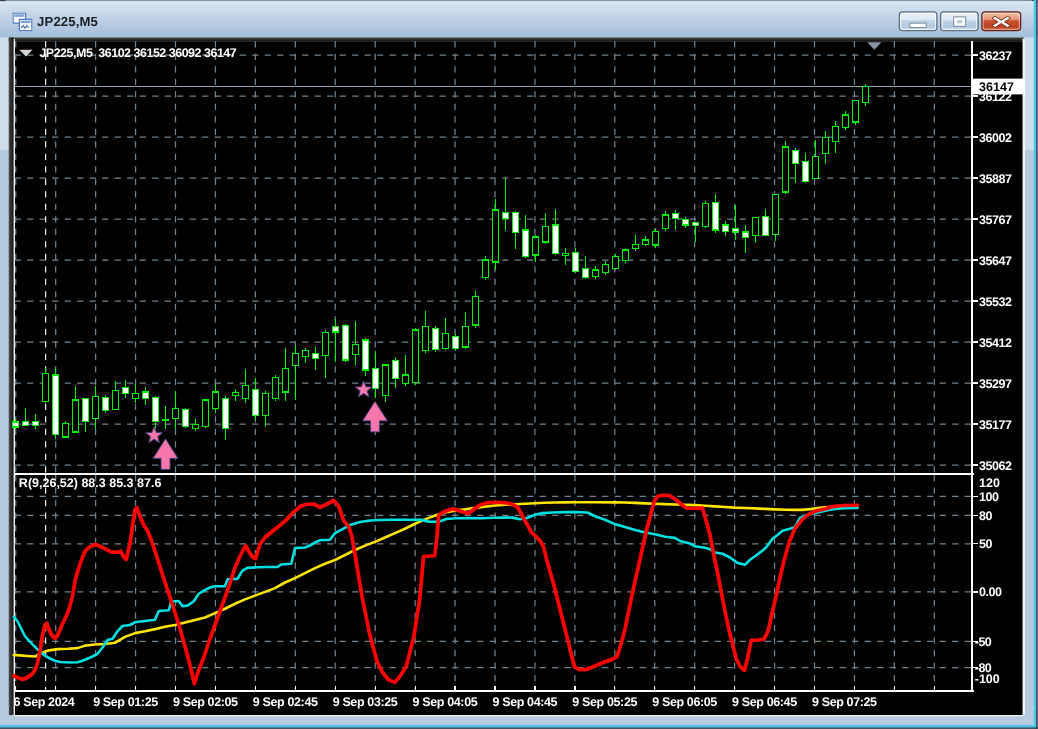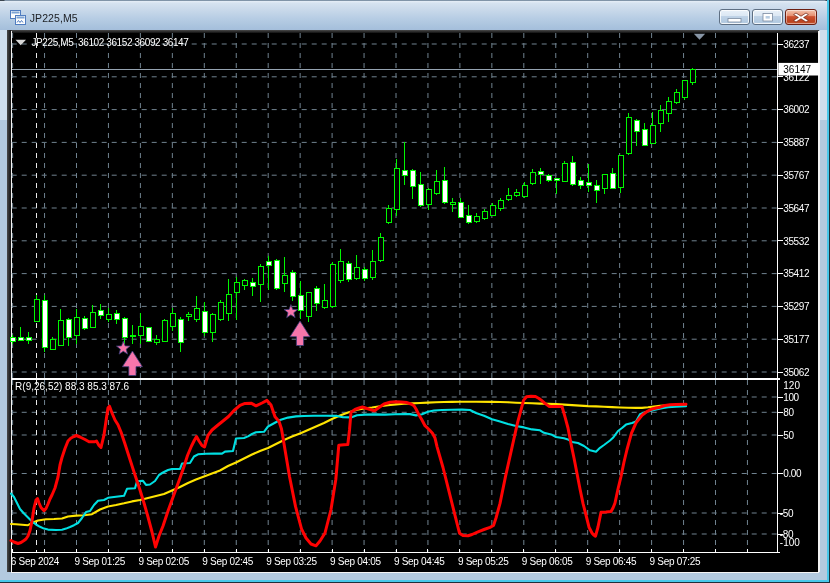--- a/index.html
+++ b/index.html
@@ -1,15 +1,15 @@
 <!DOCTYPE html>
 <html><head><meta charset="utf-8"><style>
 * { margin:0; padding:0; box-sizing:border-box; }
 body { width:830px; height:583px; overflow:hidden; font-family:"Liberation Sans",sans-serif; }
-#win { position:relative; width:830px; height:565px; background:#b6cce2; }
+#win { position:relative; width:830px; height:565px; background:#b6cce2;font-weight:bold; }
 #topline { position:absolute; left:0; top:0; width:830px; height:1px; background:#8094a8; }
 #title { position:absolute; left:0; top:1px; width:830px; height:29px;
   background:linear-gradient(#e6eef7 0%,#d5e2f0 8%,#c6d7e9 35%,#b7cde4 60%,#abc4de 85%,#a4bedb 100%); }
 #ttext { position:absolute; left:29.7px; top:12px; font-size:10.5px; color:#1c1e22; letter-spacing:0.1px; }
 .sideL { position:absolute; left:0; top:30px; width:7px; height:542px; background:#b3cadf; }
 .sideR { position:absolute; left:818px; top:30px; width:12px; height:542px; background:#b3cadf; }
 .sideLt { position:absolute; left:0; top:30px; width:7px; height:90px; background:#cfdeed; }
 .sideRt { position:absolute; left:820px; top:30px; width:10px; height:90px; background:#cfdeed; }
 #bot { position:absolute; left:0; top:572px; width:830px; height:11px; background:#b3cadf; }
 #cyanB { position:absolute; left:0px; top:579.5px; width:830px; height:2.2px; background:#49c8ea; }

